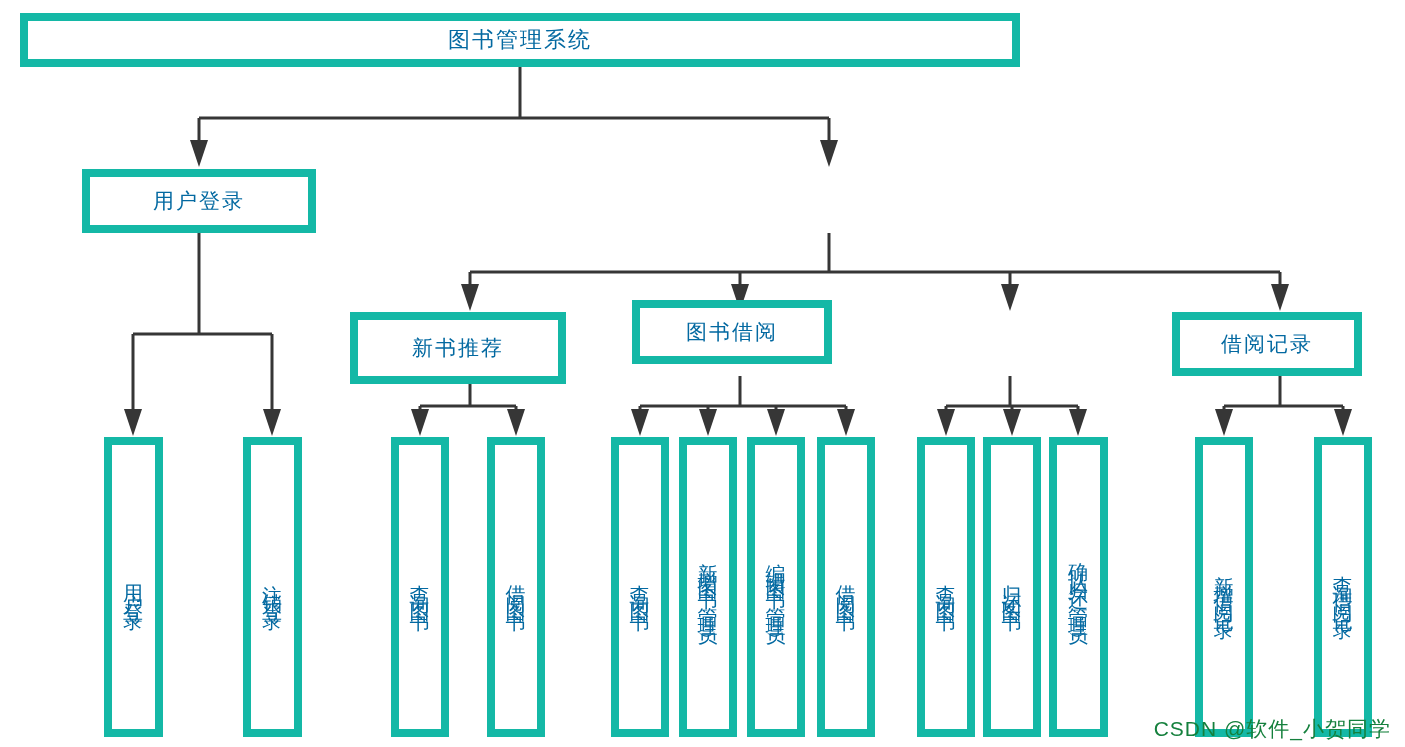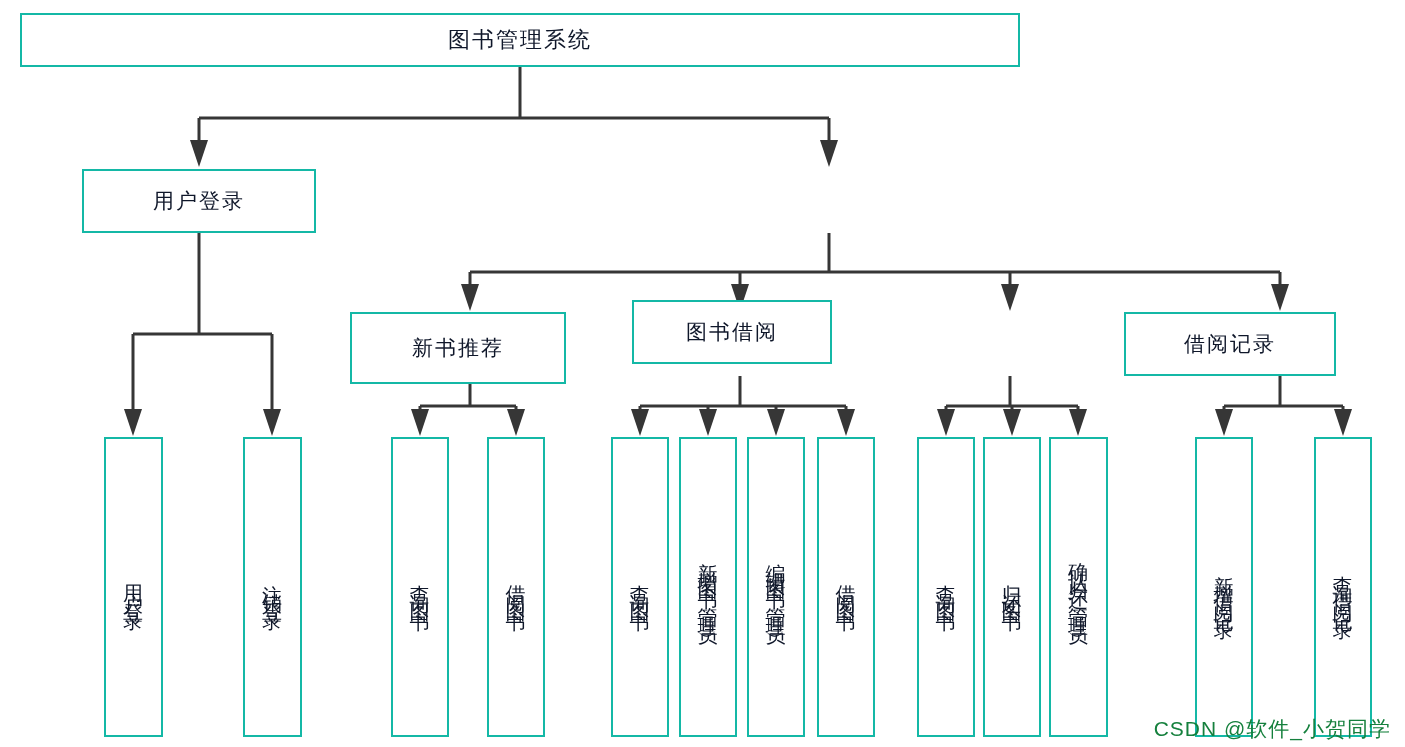--- a/index.html
+++ b/index.html
@@ -13,26 +13,26 @@
   }
   #connectors {
     position: absolute;
     left: 0; top: 0;
     width: 1405px; height: 747px;
     pointer-events: none;
   }
   .box {
     position: absolute;
     box-sizing: border-box;
-    border: 2px solid #14b8a6;
+    border: 8px solid #14b8a6;
     background: #ffffff;
     display: flex;
     align-items: center;
     justify-content: center;
-    color: #0f172a;
+    color: #0369a1;
   }
   .box.h span {
     font-size: 21px;
     letter-spacing: 2px;
     white-space: nowrap;
   }
   .box.root span { font-size: 22px; }
   .box.leaf span {
     writing-mode: vertical-rl;
     text-orientation: mixed;
@@ -103,21 +103,21 @@
   <div class="box h" style="left:82px;top:169px;width:234px;height:64px">
     <span>用户登录</span>
   </div>
 
   <div class="box h" style="left:350px;top:312px;width:216px;height:72px">
     <span>新书推荐</span>
   </div>
   <div class="box h" style="left:632px;top:300px;width:200px;height:64px">
     <span>图书借阅</span>
   </div>
-  <div class="box h" style="left:1124px;top:312px;width:212px;height:64px">
+  <div class="box h" style="left:1172px;top:312px;width:190px;height:64px">
     <span>借阅记录</span>
   </div>
 
   <div class="box leaf" style="left:104px;top:437px;width:59px;height:300px">
     <span>用户登录</span>
   </div>
   <div class="box leaf" style="left:243px;top:437px;width:59px;height:300px">
     <span>注销登录</span>
   </div>
 

